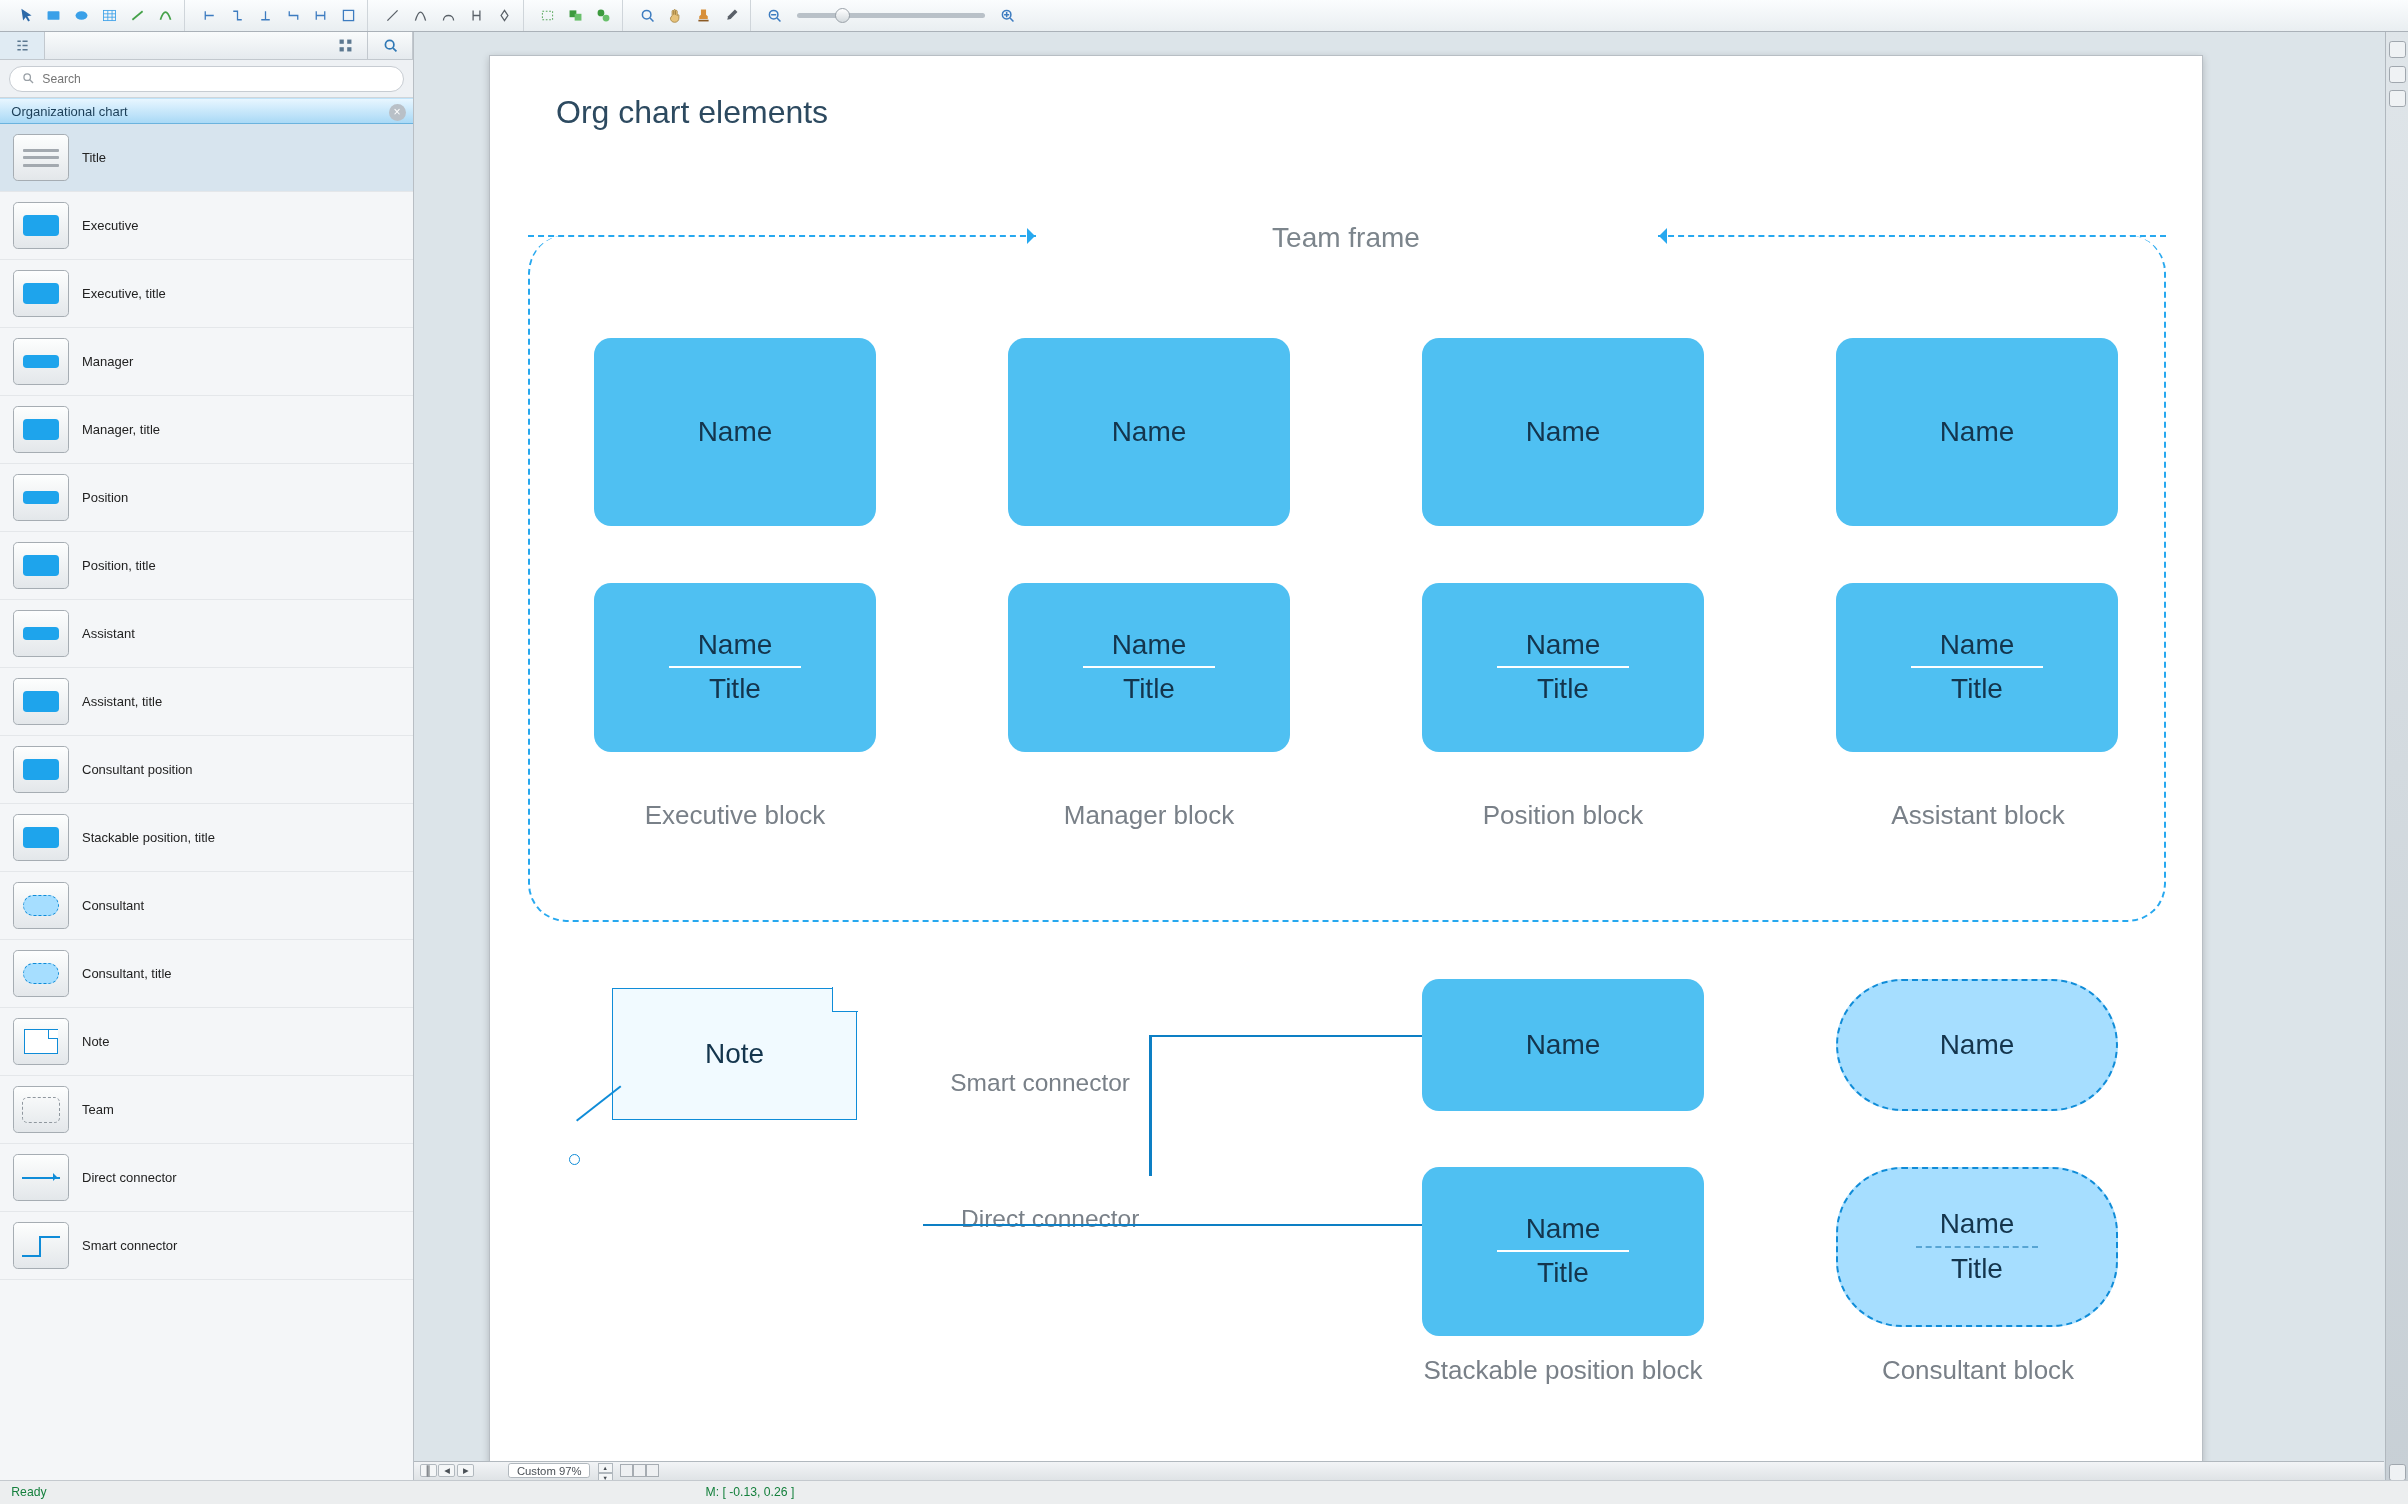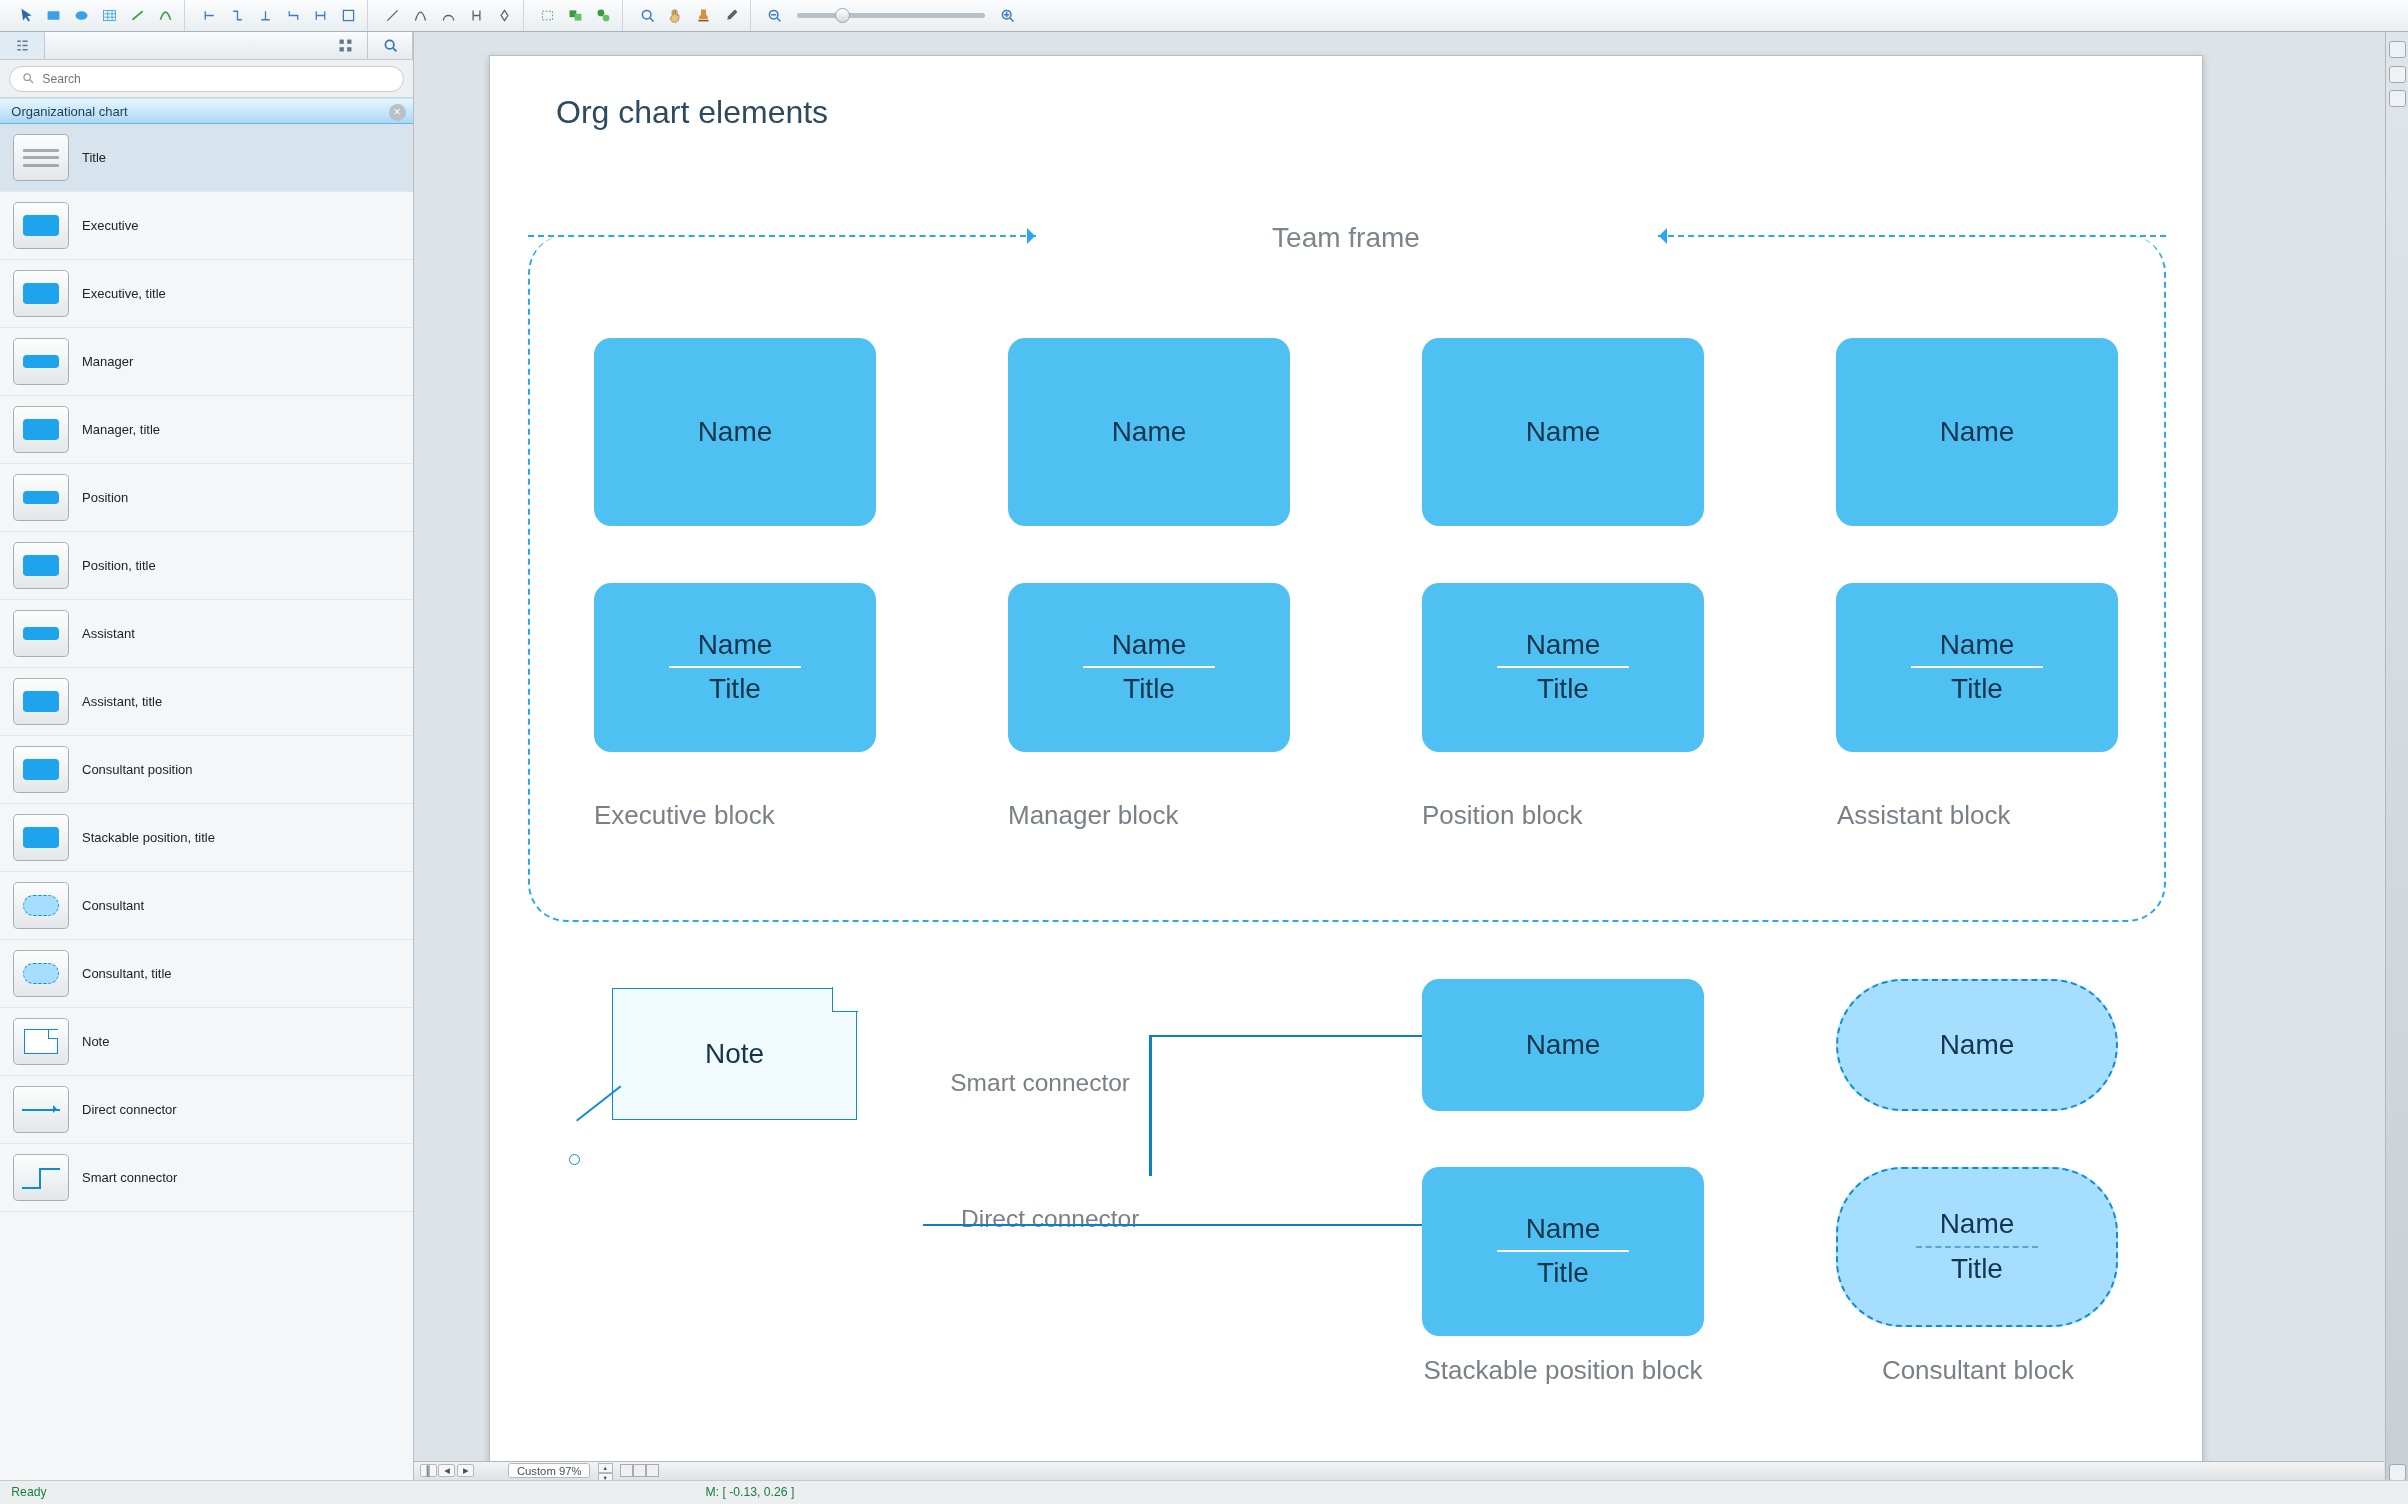--- a/index.html
+++ b/index.html
@@ -165,21 +165,21 @@
   .blk .t1{padding:5.6px 0;}
   .blk .div{width:132px;height:1.4px;background:#fff;}
   .blk.small{height:169px;}
   
   .blk.stack::before,.blk.stack::after{
     content:"";position:absolute;border-radius:17px;background:var(--blue-light);
     border:1.4px solid #fff;z-index:-1;
   }
   .blk.stack::before{inset:9.4px -9.4px -9.4px 9.4px;}
   .blk.stack::after{inset:19px -19px -19px 19px;}
-  .col-caption{position:absolute;top:744px;font-size:26px;color:#798088;width:282px;text-align:left;}
+  .col-caption{position:absolute;top:744px;font-size:26px;color:#798088;width:282px;text-align:center;}
   .cap1{left:104px;} .cap2{left:518px;} .cap3{left:932px;} .cap4{left:1347px;}
   
   .note-box{
     position:absolute;left:122px;top:932px;width:245px;height:132px;
     background:#f1faff;border:1.9px solid var(--blue-stroke);
     display:flex;align-items:center;justify-content:center;color:#14354d;font-size:28px;
   }
   .note-box::after{
     content:"";position:absolute;right:-1.9px;top:-1.9px;width:24.5px;height:24.5px;
     background:#fff;border-left:1.9px solid var(--blue-stroke);border-bottom:1.9px solid var(--blue-stroke);
@@ -506,20 +506,26 @@
           <div class="sb-thumb">
             <div class="dashrect"></div>
           </div>
           <div class="sb-label">Consultant, title</div>
         </div>
         <div class="sb-item">
           <div class="sb-thumb">
             <div class="note"></div>
           </div>
           <div class="sb-label">Note</div>
+        </div>
+        <div class="sb-item">
+          <div class="sb-thumb">
+            <div class="team"></div>
+          </div>
+          <div class="sb-label">Team</div>
         </div>
         <div class="sb-item">
           <div class="sb-thumb">
             <div class="arrow"></div>
           </div>
           <div class="sb-label">Direct connector</div>
         </div>
         <div class="sb-item">
           <div class="sb-thumb">
             <div class="smart">

